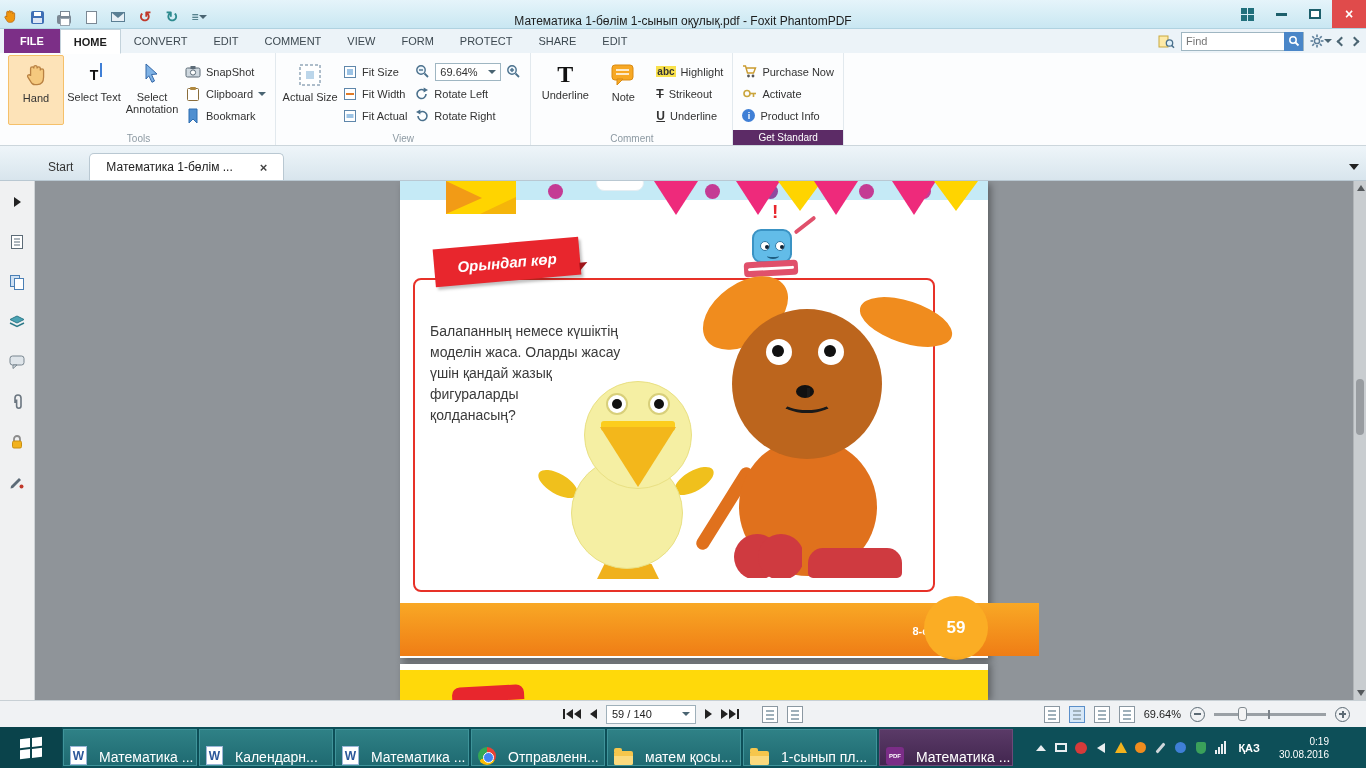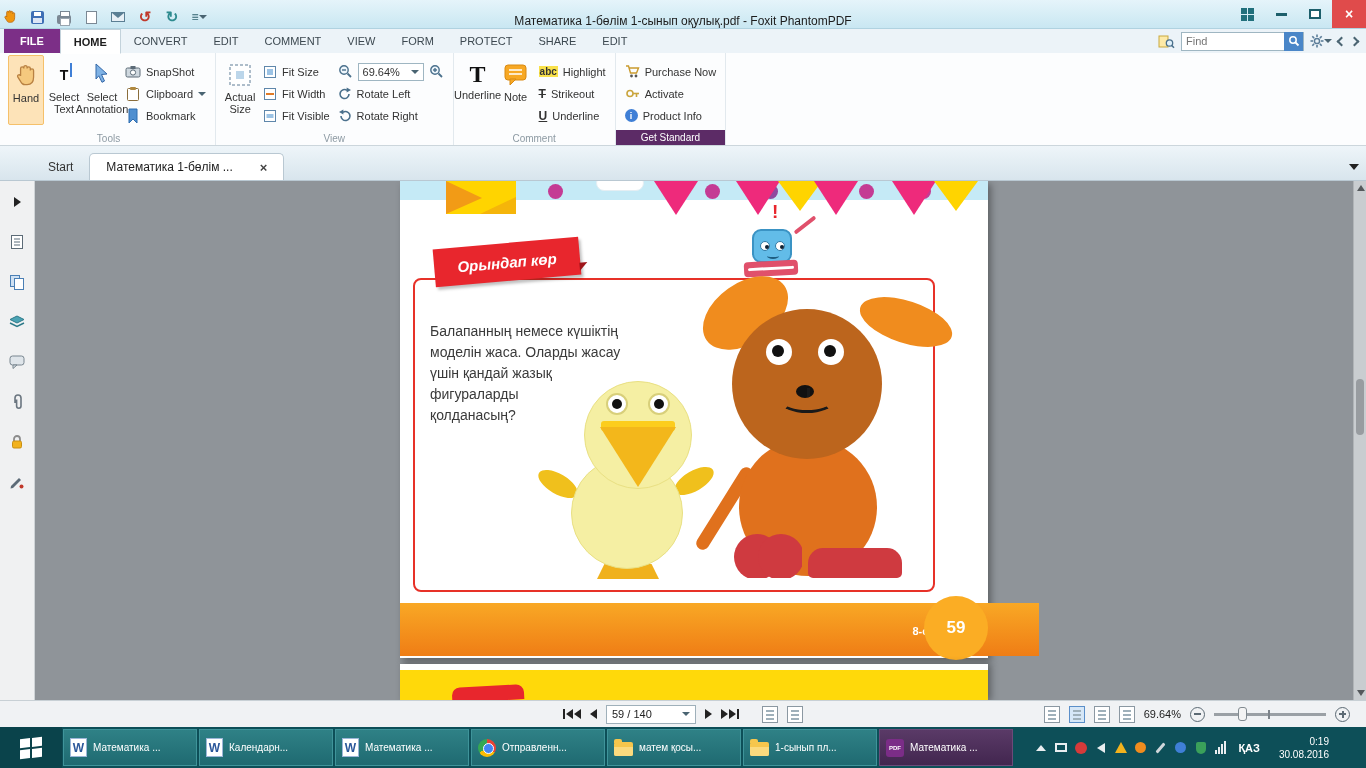--- a/index.html
+++ b/index.html
@@ -48,21 +48,21 @@
 .find-input{width:102px;height:17px;border:none;outline:none;font-size:11px;padding:0 4px;font-family:"Liberation Sans",sans-serif}
 .find-go{width:19px;height:19px;background:#4a86c8;display:flex;align-items:center;justify-content:center}
 .chev{width:7px;height:7px;border-left:2px solid #4a6472;border-bottom:2px solid #4a6472;display:inline-block}
 .chev.left{transform:rotate(45deg)}
 .chev.right{transform:rotate(225deg)}
 
 
 .ribbon{flex:0 0 93px;background:#fcfdfe;border-bottom:1px solid #ccd6dc;display:flex;padding-left:2px}
 .rgroup{position:relative;border-right:1px solid #e2e9ee;padding:2px 6px 15px;display:flex;align-items:flex-start;gap:2px}
 .glabel{position:absolute;bottom:1px;left:0;right:0;text-align:center;font-size:10px;color:#8d9aa3}
-.bigbtn{width:36px;min-height:70px;display:flex;flex-direction:column;align-items:center;gap:3px;padding-top:7px;text-align:center;font-size:11px;color:#333;border-radius:2px}
+.bigbtn{width:56px;min-height:70px;display:flex;flex-direction:column;align-items:center;gap:3px;padding-top:7px;text-align:center;font-size:11px;color:#333;border-radius:2px}
 .bigbtn .lbl{line-height:12px}
 .bigbtn.sel{background:#fde3b8;border:1px solid #f5c06a}
 .smallcol{display:flex;flex-direction:column;gap:3px;padding-top:7px}
 .smallbtn{display:flex;align-items:center;gap:5px;font-size:11px;color:#333;height:19px;padding:0 3px;white-space:nowrap}
 .zoombox{width:66px;height:18px;border:1px solid #9fb6c2;background:#fff;display:flex;align-items:center;justify-content:space-between;padding:0 4px;font-size:11px}
 .upg-banner{position:absolute;bottom:0;left:0;right:0;height:15px;background:#5c2b66;color:#fff;font-size:10px;display:flex;align-items:center;justify-content:center}
 .hl-ic{background:#f9e14b;color:#333;font-size:10px;font-weight:bold;padding:0 1px}
 .hl-ic::before{content:"abc"}
 .st-ic{color:#333;font-size:12px;font-weight:bold;text-decoration:line-through}
 .st-ic::before{content:"T"}
@@ -178,21 +178,21 @@
 .zslider .track{position:absolute;left:0;right:0;top:6px;height:3px;background:#9aa0a5}
 .zslider .tick{position:absolute;left:54px;top:3px;width:2px;height:9px;background:#7d848a}
 .zslider .thumb{position:absolute;left:24px;top:0;width:9px;height:14px;background:#f4f4f4;border:1px solid #818a90;border-radius:3px}
 
 
 .taskbar{flex:0 0 41px;background:#0d4f58;display:flex;align-items:stretch}
 .startbtn{width:62px;display:flex;align-items:center;justify-content:center;background:#0a434b}
 .winlogo{display:grid;grid-template-columns:10px 10px;gap:2px;transform:skewY(-6deg)}
 .winlogo i{height:9px;background:#fff}
 .tb-items{display:flex;align-items:stretch}
-.tb-item{width:134px;margin:2px 1px;background:linear-gradient(#2f8186,#1f6a71);border:1px solid #3f949a;display:flex;align-items:center;gap:6px;padding:0 6px;color:#fff;font-size:10px;white-space:nowrap;overflow:hidden}
+.tb-item{width:134px;margin:2px 1px;background:linear-gradient(#2f8186,#1f6a71);border:1px solid #3f949a;display:flex;align-items:flex-end;gap:12px;padding:0 6px;color:#fff;font-size:14px;white-space:nowrap;overflow:hidden}
 .tb-item.active{background:linear-gradient(#5a3a67,#42264f);border-color:#6c4a79}
 .appic-word{flex:0 0 17px;height:19px;background:#fff;border:1px solid #9cb6d8;display:flex;align-items:center;justify-content:center;color:#2b579a;font-weight:bold;font-size:12px}
 .appic-word::before{content:"W"}
 .appic-chrome{flex:0 0 18px;height:18px;border-radius:50%;background:conic-gradient(#ea4335 0 33%,#fbbc05 33% 66%,#34a853 66% 100%);position:relative}
 .appic-chrome::before{content:"";position:absolute;left:4.5px;top:4.5px;width:9px;height:9px;background:#4285f4;border:1.5px solid #fff;border-radius:50%}
 .appic-folder{flex:0 0 19px;height:14px;background:#f6c64c;border-radius:2px;position:relative;margin-top:2px}
 .appic-folder::before{content:"";position:absolute;left:0;top:-3px;width:8px;height:4px;background:#f6c64c;border-radius:2px 2px 0 0}
 .appic-folder::after{content:"";position:absolute;left:0;bottom:0;width:100%;height:9px;background:#fbda7e;border-radius:0 0 2px 2px}
 .appic-foxit{flex:0 0 18px;height:18px;background:#7b2d87;border-radius:3px;color:#fff;font-size:6px;font-weight:bold;display:flex;align-items:center;justify-content:center}
 .appic-foxit::before{content:"PDF"}
@@ -389,21 +389,21 @@
               <rect x="1.5" y="1.5" width="11" height="11" fill="#fff" stroke="#5f87ab"></rect>
               <line x1="3" y1="7" x2="11" y2="7" stroke="#e07b28" stroke-width="2"></line>
             </svg>
           <span>Fit Width</span>
         </div>
         <div class="smallbtn">
           <svg width="14" height="14">
               <rect x="1.5" y="1.5" width="11" height="11" fill="#fff" stroke="#5f87ab"></rect>
               <rect x="3.5" y="5" width="7" height="4" fill="#9cc3e5"></rect>
             </svg>
-          <span>Fit Visible</span>
+          <span>Fit Actual</span>
         </div>
       </div>
       <div class="smallcol">
         <div class="smallbtn">
           <span class="ics">
               <svg width="15" height="15">
                 <circle cx="6" cy="6" r="4.2" fill="#eef6fc" stroke="#4a708c" stroke-width="1.4"></circle>
                 <line x1="4" y1="6" x2="8" y2="6" stroke="#4a708c" stroke-width="1.4"></line>
                 <line x1="9.5" y1="9.5" x2="13" y2="13" stroke="#4a708c" stroke-width="1.8"></line>
               </svg>

